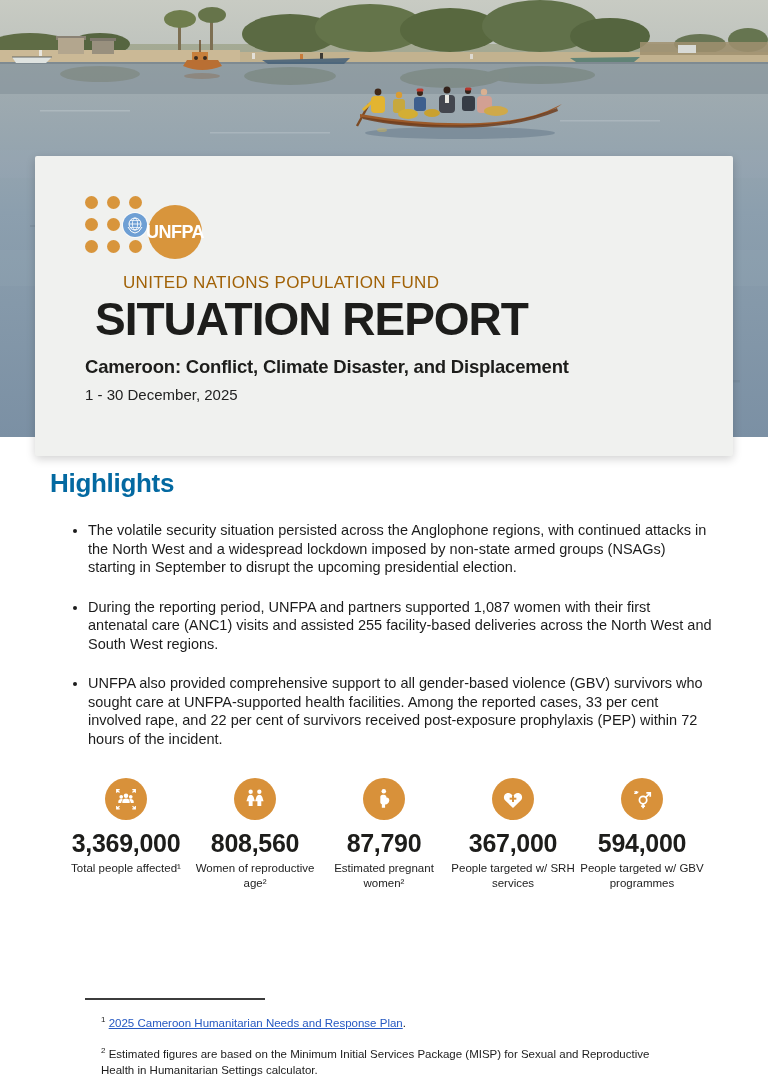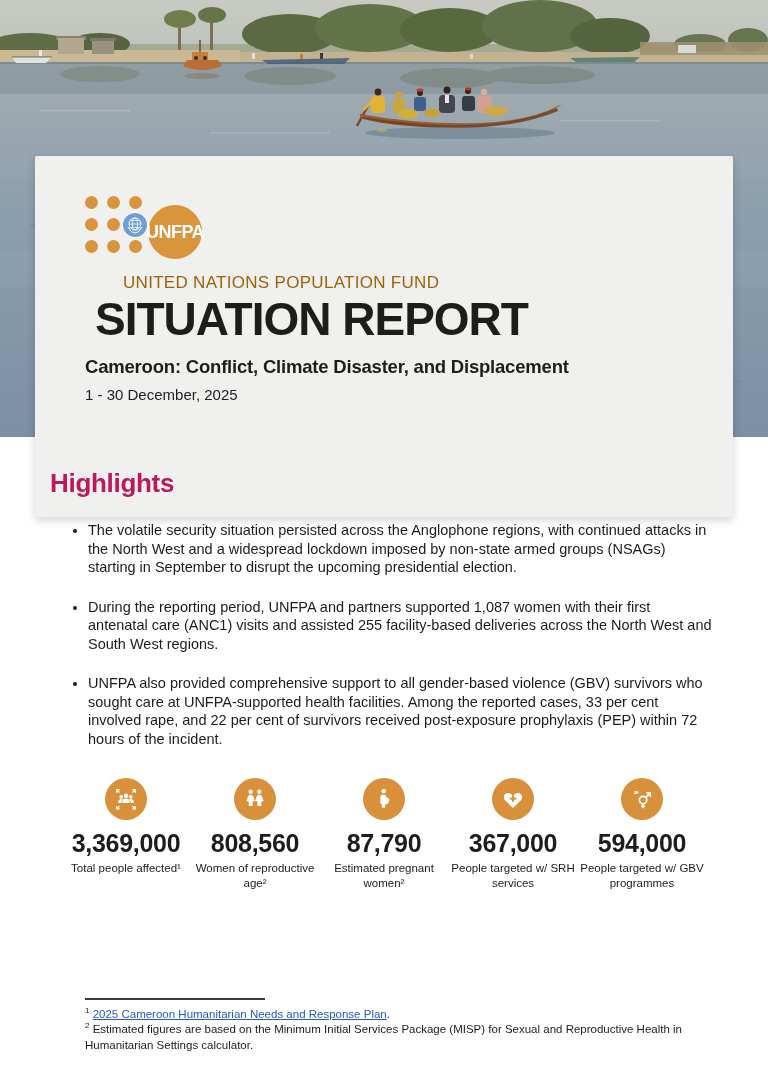--- a/index.html
+++ b/index.html
@@ -5,21 +5,21 @@
   html,body{margin:0;padding:0;}
   body{
     width:768px;height:1080px;background:#ffffff;position:relative;overflow:hidden;
     font-family:"Liberation Sans", sans-serif;color:#1d1d1b;
   }
   
   .photo{position:absolute;left:0;top:0;width:768px;height:437px;overflow:hidden;}
   .photo svg{display:block;}
   
   .card{
-    position:absolute;left:35px;top:156px;width:698px;height:361px;
+    position:absolute;left:35px;top:156px;width:698px;height:300px;
     background:#f0f1ef;border-radius:2px;
     box-shadow:0 3px 10px rgba(0,0,0,.18);
   }
   .brand{position:absolute;left:50px;top:40px;width:300px;height:66px;}
   .dots{display:grid;grid-template-columns:repeat(3,13px);grid-template-rows:repeat(3,13px);gap:9px;position:absolute;left:0;top:0;}
   .dots i{display:block;width:13px;height:13px;border-radius:50%;background:#d8953c;}
   .unfpa-circle{
     position:absolute;left:63px;top:9px;width:54px;height:54px;border-radius:50%;
     background:#d8953c;display:flex;align-items:center;justify-content:center;
   }
@@ -29,34 +29,34 @@
     box-shadow:0 0 0 1px rgba(255,255,255,.65);}
   .eyebrow{position:absolute;left:50px;top:117px;font-size:17px;font-weight:normal;
     color:#a16207;letter-spacing:.3px;margin-left:38px;}
   .report-title{position:absolute;left:60px;top:136px;font-size:46px;font-weight:bold;
     letter-spacing:-1px;color:#1d1d1b;}
   .report-subtitle{position:absolute;left:50px;top:200px;font-size:18.5px;font-weight:bold;
     letter-spacing:-.2px;color:#1d1d1b;}
   .report-period{position:absolute;left:50px;top:230px;font-size:15px;color:#222;}
   
   .main{position:absolute;left:0;top:437px;width:768px;}
-  h2.highlights{margin:31px 0 0 50px;font-size:26px;letter-spacing:-.3px;color:#be185d;}
+  h2.highlights{margin:31px 0 0 50px;font-size:26px;letter-spacing:-.3px;color:#0369a1;}
   ul.bullets{margin:22px 56px 0 88px;padding:0;}
   ul.bullets li{margin:0 0 21px 0;font-size:14.5px;line-height:1.28;color:#1c1c1c;}
   
   .stats{display:flex;justify-content:space-between;width:644px;margin:30px auto 0 auto;}
   .stat{width:128px;text-align:center;}
   .stat .icon-circle{width:42px;height:42px;border-radius:50%;background:#d8913a;
     margin:0 auto;display:flex;align-items:center;justify-content:center;}
   .stat .value{margin-top:9px;font-size:25px;font-weight:bold;color:#1d1d1b;letter-spacing:-.3px;}
   .stat .label{margin-top:3px;font-size:11.5px;line-height:1.25;color:#222;}
   
   .footnotes{margin:108px 0 0 85px;width:600px;}
   .fn-divider{width:180px;border-top:2px solid #3c3c3c;margin-bottom:7px;}
-  .fn{font-size:11.5px;line-height:1.32;color:#1c1c1c;margin:0;}
+  .fn{font-size:11.5px;line-height:1.32;color:#1c1c1c;margin:16px;}
   .fn sup{font-size:8px;vertical-align:super;line-height:0;}
   .fn a{color:#2659c2;text-decoration:underline;cursor:pointer;}
 </style>
 </head>
 <body>
 
 <div class="photo">
   <svg width="768" height="437" viewBox="0 0 768 437">
     <defs>
       <linearGradient id="skyG" x1="0" y1="0" x2="0" y2="1">

